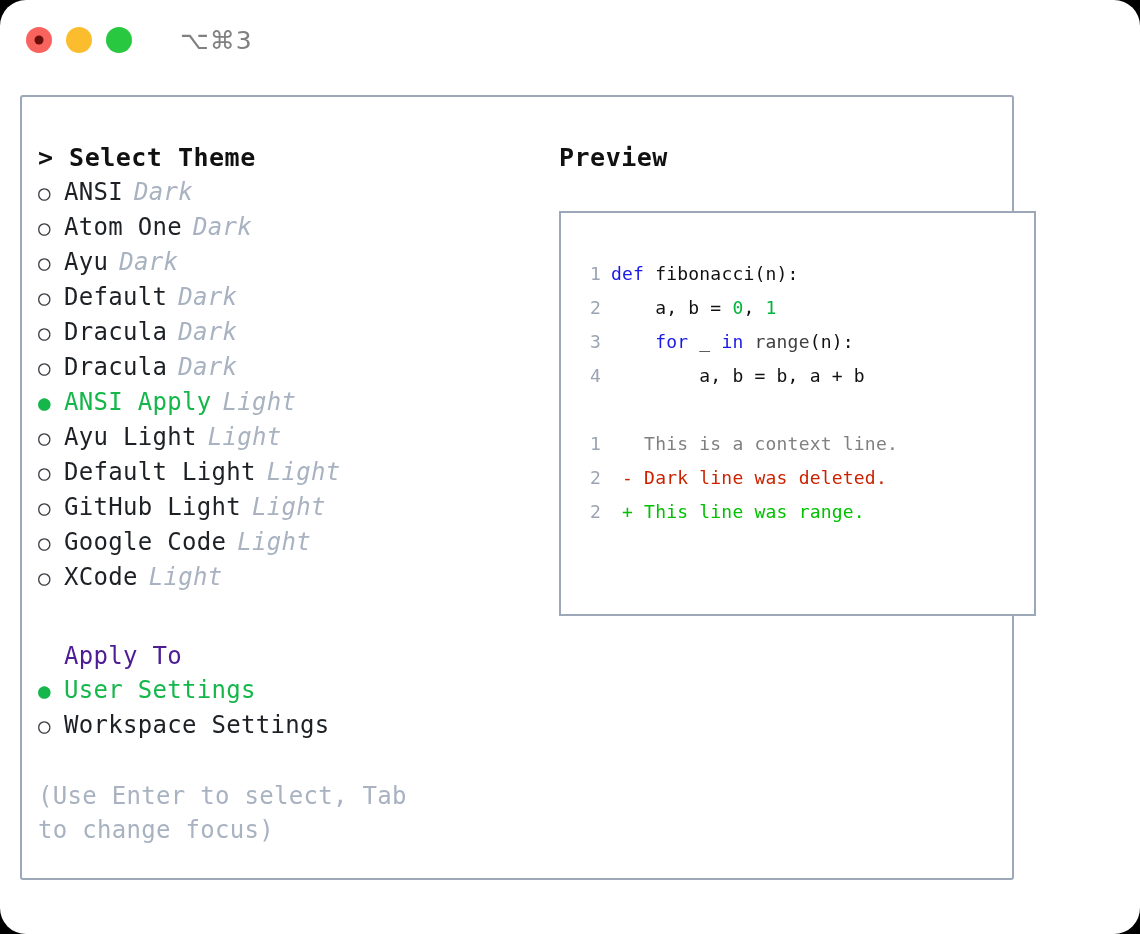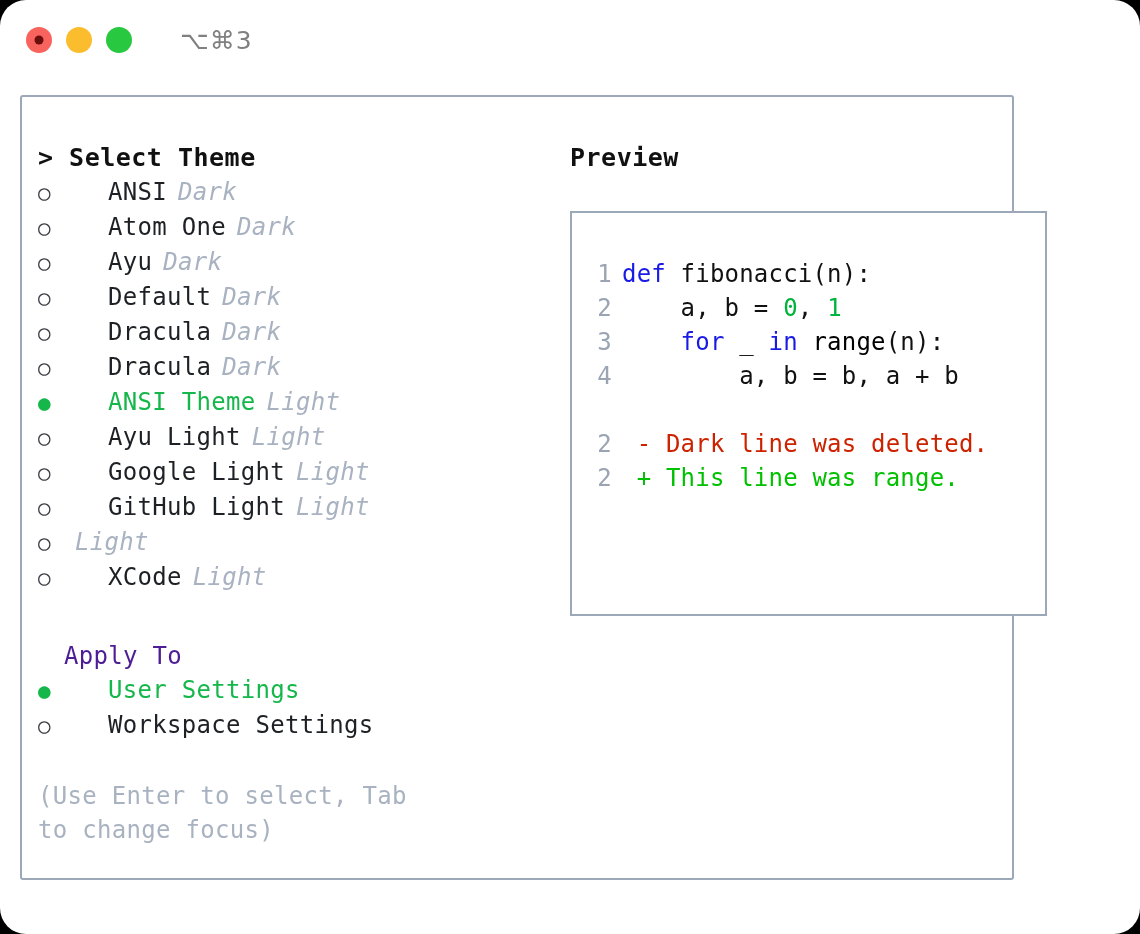--- a/index.html
+++ b/index.html
@@ -81,21 +81,21 @@
 
   
   #left-col {
     position: absolute;
     left: 16px;
     top: 44px;
     width: 450px;
   }
   #right-col {
     position: absolute;
-    left: 504px;
+    left: 493px;
     top: 44px;
     width: 500px;
     padding-left: 44px;
   }
 
   .section-heading {
     font-size: 25px;
     font-weight: bold;
     color: #111111;
     letter-spacing: 0.5px;
@@ -118,21 +118,20 @@
     font-size: 21px;
     color: #3c3f45;
   }
   .opt-marker.selected {
     color: #15b74b;
     font-size: 21px;
   }
   .opt-name {
     color: #1d2024;
     letter-spacing: 0.3px;
-    margin-left: 44px;
   }
   .opt-row.is-selected .opt-name {
     color: #15b74b;
   }
   .opt-suffix {
     color: #a8b2c0;
     margin-left: 11px;
     letter-spacing: 0.3px;
     font-style: italic;
   }
@@ -164,36 +163,36 @@
   #preview-box {
     margin-top: 36px;
     width: 477px;
     height: 405px;
     border: 2px solid #9ca8b8;
     box-sizing: border-box;
     background: #ffffff;
     padding: 44px 0 0 14px;
   }
   .code-line {
-    font-size: 24px;
+    font-size: 18px;
     line-height: 34px;
     white-space: pre;
     letter-spacing: 0.2px;
   }
   .ln {
     display: inline-block;
     width: 26px;
     text-align: right;
     color: #9aa4b2;
     margin-right: 10px;
   }
   .blank-line { height: 34px; }
 
   .tok-kw      { color: #1a1ae6; }
-  .tok-fn      { color: #000000; text-align: center; }
+  .tok-fn      { color: #404040; text-align: center; }
   .tok-num     { color: #00b33c; }
   .tok-plain   { color: #111111; }
   .tok-ctx     { color: #808080; }
   .tok-del     { color: #cc2200; }
   .tok-add     { color: #00c000; }
 </style>
 </head>
 <body>
 
 <div id="app-window">
@@ -213,25 +212,25 @@
 
       <div class="section-heading">&gt; Select Theme</div>
 
       <div id="theme-list">
           <div class="opt-row"><span class="opt-marker">○</span><span class="opt-name">ANSI</span><span class="opt-suffix">Dark</span></div>
           <div class="opt-row"><span class="opt-marker">○</span><span class="opt-name">Atom One</span><span class="opt-suffix">Dark</span></div>
           <div class="opt-row"><span class="opt-marker">○</span><span class="opt-name">Ayu</span><span class="opt-suffix">Dark</span></div>
           <div class="opt-row"><span class="opt-marker">○</span><span class="opt-name">Default</span><span class="opt-suffix">Dark</span></div>
           <div class="opt-row"><span class="opt-marker">○</span><span class="opt-name">Dracula</span><span class="opt-suffix">Dark</span></div>
           <div class="opt-row"><span class="opt-marker">○</span><span class="opt-name">Dracula</span><span class="opt-suffix">Dark</span></div>
-          <div class="opt-row is-selected"><span class="opt-marker selected">●</span><span class="opt-name">ANSI Theme</span><span class="opt-suffix">Light</span></div>
+          <div class="opt-row is-selected"><span class="opt-marker selected">●</span><span class="opt-name">ANSI Apply</span><span class="opt-suffix">Light</span></div>
           <div class="opt-row"><span class="opt-marker">○</span><span class="opt-name">Ayu Light</span><span class="opt-suffix">Light</span></div>
-          <div class="opt-row"><span class="opt-marker">○</span><span class="opt-name">Google Light</span><span class="opt-suffix">Light</span></div>
+          <div class="opt-row"><span class="opt-marker">○</span><span class="opt-name">Default Light</span><span class="opt-suffix">Light</span></div>
           <div class="opt-row"><span class="opt-marker">○</span><span class="opt-name">GitHub Light</span><span class="opt-suffix">Light</span></div>
-          <div class="opt-row"><span class="opt-marker">○</span><span class="opt-suffix">Light</span></div>
+          <div class="opt-row"><span class="opt-marker">○</span><span class="opt-name">Google Code</span><span class="opt-suffix">Light</span></div>
           <div class="opt-row"><span class="opt-marker">○</span><span class="opt-name">XCode</span><span class="opt-suffix">Light</span></div>
         </div>
 
       <div id="apply-group">
         <div id="apply-heading">Apply To</div>
         <div id="apply-list">
             <div class="opt-row is-selected"><span class="opt-marker selected">●</span><span class="opt-name">User Settings</span></div>
             <div class="opt-row"><span class="opt-marker">○</span><span class="opt-name">Workspace Settings</span></div>
           </div>
       </div>
@@ -244,20 +243,21 @@
 
       <div id="preview-box">
         <div id="code-block">
             <div class="code-line"><span class="ln">1</span><span class="tok-kw">def </span><span class="tok-plain">fibonacci(n):</span></div>
             <div class="code-line"><span class="ln">2</span><span class="tok-plain">    a, b = </span><span class="tok-num">0</span><span class="tok-plain">, </span><span class="tok-num">1</span></div>
             <div class="code-line"><span class="ln">3</span><span class="tok-kw">    for </span><span class="tok-plain">_ </span><span class="tok-kw">in </span><span class="tok-fn">range</span><span class="tok-plain">(n):</span></div>
             <div class="code-line"><span class="ln">4</span><span class="tok-plain">        a, b = b, a + b</span></div>
           </div>
         <div class="blank-line"></div>
         <div id="diff-block">
+            <div class="code-line"><span class="ln">1</span><span class="tok-ctx">   This is a context line.</span></div>
             <div class="code-line"><span class="ln">2</span><span class="tok-del"> - Dark line was deleted.</span></div>
             <div class="code-line"><span class="ln">2</span><span class="tok-add"> + This line was range.</span></div>
           </div>
       </div>
     </div>
 
   </div>
 </div>
 
 </body></html>

